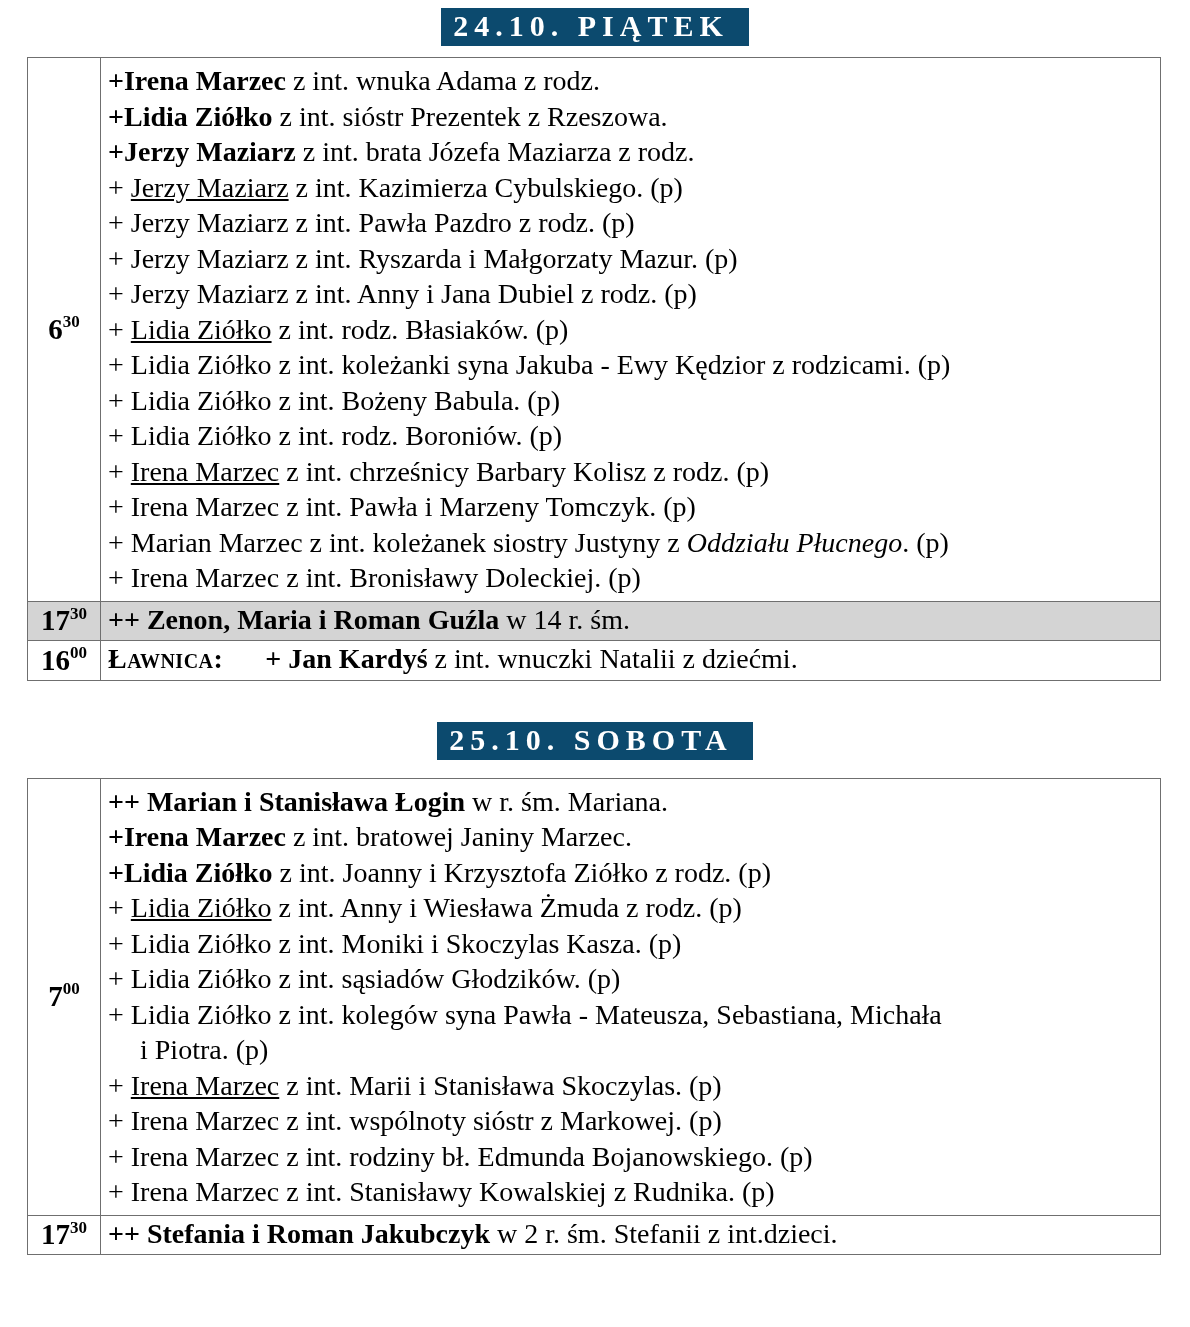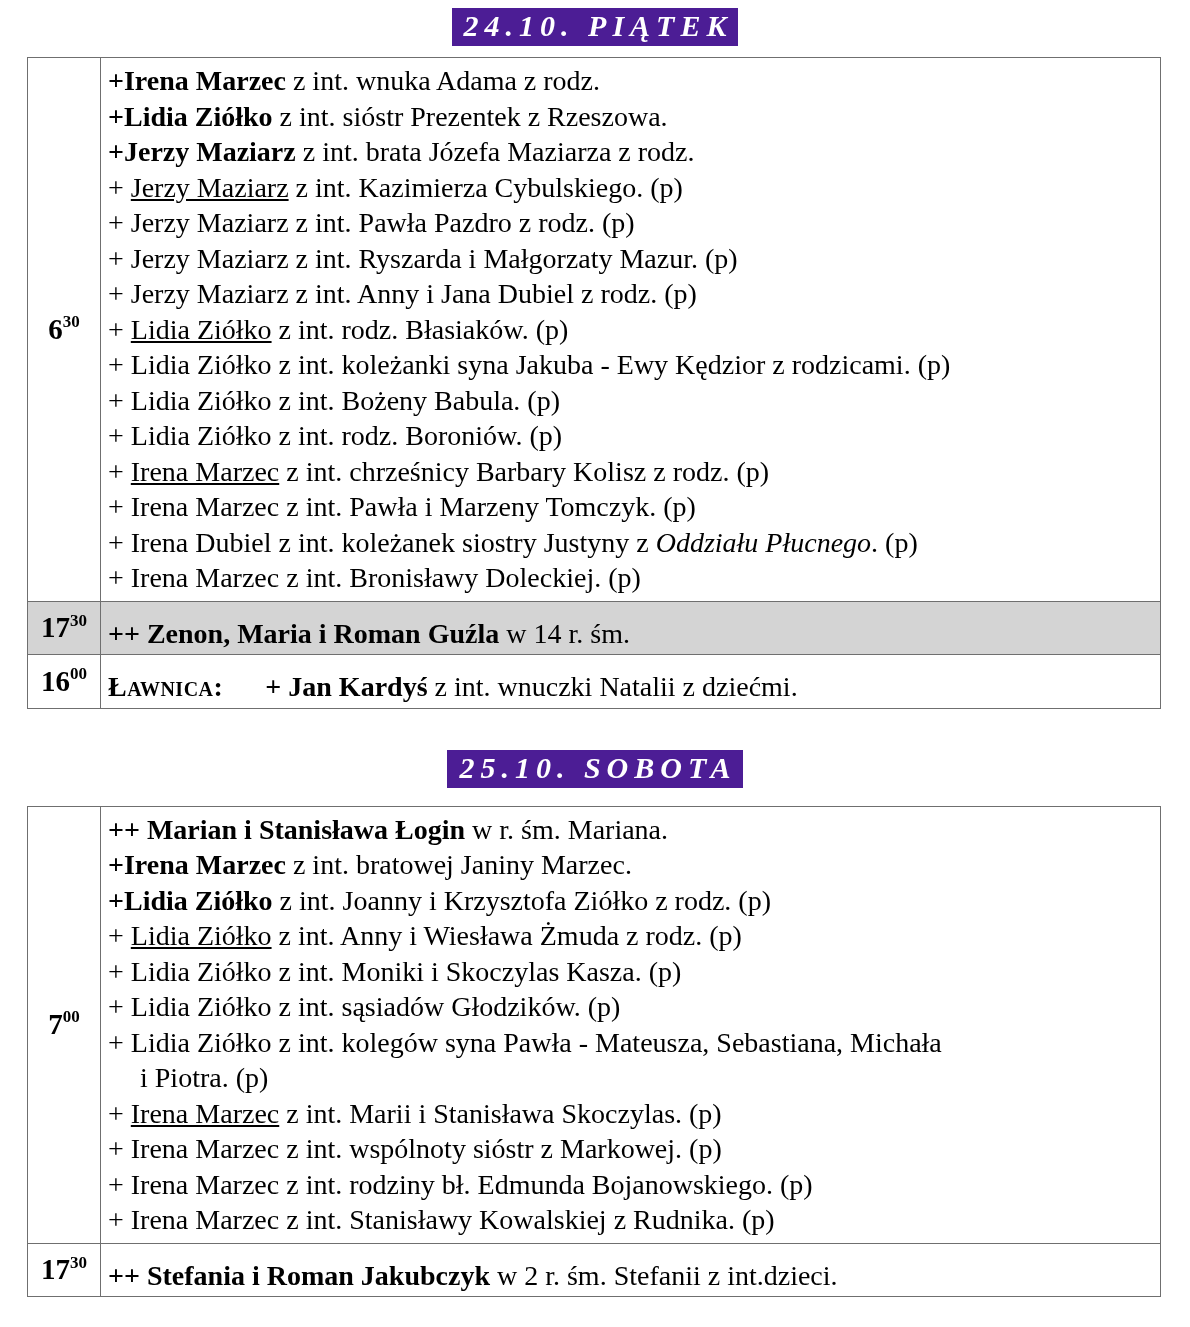--- a/index.html
+++ b/index.html
@@ -7,28 +7,27 @@
     width:1190px;
     font-family:"Liberation Serif","DejaVu Serif",serif;
     color:#000;
     -webkit-font-smoothing:antialiased;
   }
   .day-header-wrap{text-align:center;}
   .day-header-wrap.first{padding-top:8px;}
   .day-header-wrap.second{padding-top:41px;}
   .day-header{
     display:inline-block;
-    background:#4c1d95;
+    background:#0c4a6e;
     color:#ffffff;
     font-weight:bold;
     font-size:30px;
     line-height:32px;
     letter-spacing:6px;
-    padding:2px 6px 4px 12px;
-    font-style:italic;
+    padding:2px 20px 4px 12px;
   }
   table.schedule{
     border-collapse:collapse;
     table-layout:fixed;
     width:1134px;
     margin-left:27px;
   }
   table.schedule.first{margin-top:11px;}
   table.schedule.second{margin-top:18px;}
   table.schedule td{
@@ -49,21 +48,21 @@
     position:relative;
     top:-1px;
     vertical-align:super;
   }
   td.content{
     font-size:28px;
     line-height:35.5px;
     padding:5px 8px 5px 7px;
   }
   td.content.compact{
-    padding-top:14px;
+    padding-top:0;
     padding-bottom:3px;
     white-space:nowrap;
     overflow:hidden;
   }
   .line{padding-left:32px;text-indent:-32px;}
   .line.cont{text-indent:0;}
   .seg-b{font-weight:bold;}
   .seg-u{text-decoration:underline;}
   .seg-i{font-style:italic;}
   .seg-sc{font-weight:bold;font-variant:small-caps;letter-spacing:0.5px;}
@@ -88,21 +87,21 @@
           <div class="line"><span>+ </span><span class="seg-u">Jerzy Maziarz</span><span> z int. Kazimierza Cybulskiego. (p)</span></div>
           <div class="line"><span>+ Jerzy Maziarz z int. Pawła Pazdro z rodz. (p)</span></div>
           <div class="line"><span>+ Jerzy Maziarz z int. Ryszarda i Małgorzaty Mazur. (p)</span></div>
           <div class="line"><span>+ Jerzy Maziarz z int. Anny i Jana Dubiel z rodz. (p)</span></div>
           <div class="line"><span>+ </span><span class="seg-u">Lidia Ziółko</span><span> z int. rodz. Błasiaków. (p)</span></div>
           <div class="line"><span>+ Lidia Ziółko z int. koleżanki syna Jakuba - Ewy Kędzior z rodzicami. (p)</span></div>
           <div class="line"><span>+ Lidia Ziółko z int. Bożeny Babula. (p)</span></div>
           <div class="line"><span>+ Lidia Ziółko z int. rodz. Boroniów. (p)</span></div>
           <div class="line"><span>+ </span><span class="seg-u">Irena Marzec</span><span> z int. chrześnicy Barbary Kolisz z rodz. (p)</span></div>
           <div class="line"><span>+ Irena Marzec z int. Pawła i Marzeny Tomczyk. (p)</span></div>
-          <div class="line"><span>+ Irena Dubiel z int. koleżanek siostry Justyny z </span><span class="seg-i">Oddziału Płucnego</span><span>. (p)</span></div>
+          <div class="line"><span>+ Marian Marzec z int. koleżanek siostry Justyny z </span><span class="seg-i">Oddziału Płucnego</span><span>. (p)</span></div>
           <div class="line"><span>+ Irena Marzec z int. Bronisławy Doleckiej. (p)</span></div>
         </td>
       </tr>
       <tr class="shaded">
         <td class="time"><span>17</span><sup>30</sup></td>
         <td class="content compact">
           <div class="line"><span class="seg-b">++ Zenon, Maria i Roman Guźla</span><span> w 14 r. śm.</span></div>
         </td>
       </tr>
       <tr>

